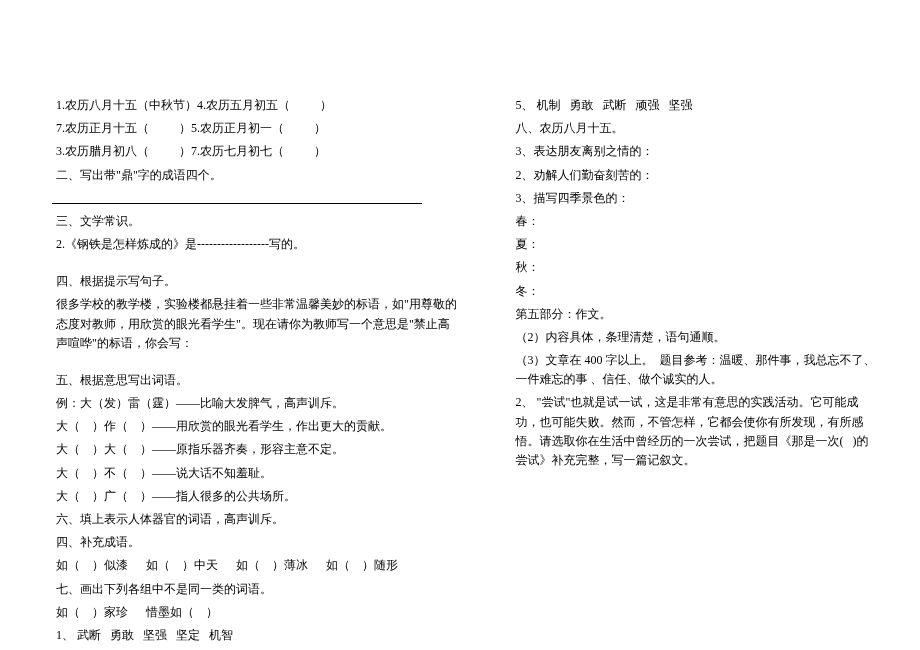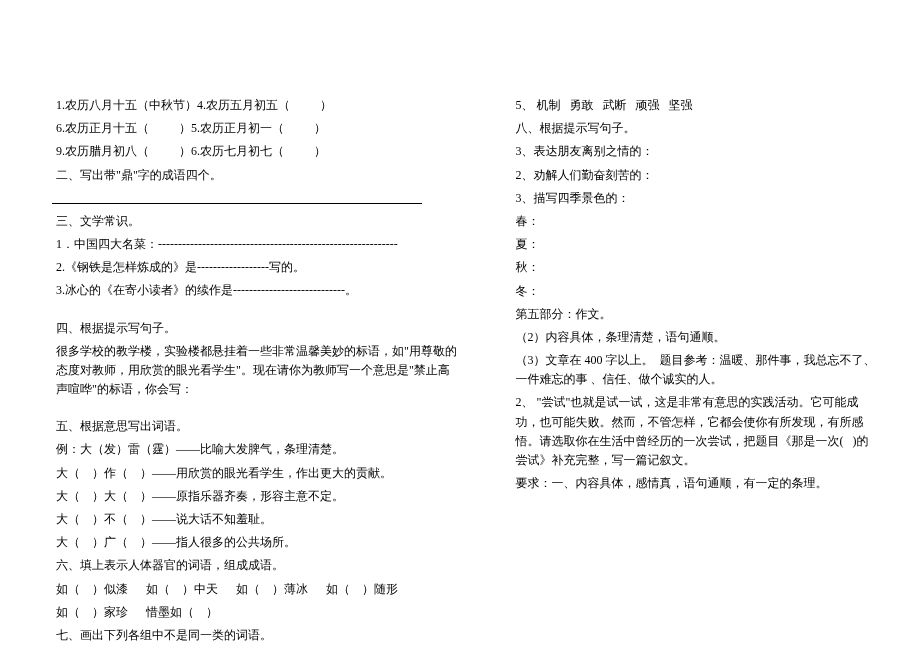--- a/index.html
+++ b/index.html
@@ -41,62 +41,60 @@
       border-top: 1px solid #000;
       margin: 4px 0 8px 0;
       width: 90%;
     }
   </style>
 </head>
 <body>
 
 <div class="column column-left">
   <div class="line">1.农历八月十五（中秋节）4.农历五月初五（          ）</div>
-  <div class="line">6.农历正月十五（          ）5.农历正月初一（          ）</div>
-  <div class="line">9.农历腊月初八（          ）6.农历七月初七（          ）</div>
+  <div class="line">7.农历正月十五（          ）5.农历正月初一（          ）</div>
+  <div class="line">3.农历腊月初八（          ）7.农历七月初七（          ）</div>
   <div class="line">二、写出带"鼎"字的成语四个。</div>
   <div class="spacer"></div>
   <hr class="dashed-line">
 
   <div class="line">三、文学常识。</div>
-  <div class="line">1．中国四大名菜：------------------------------------------------------------</div>
   <div class="line">2.《钢铁是怎样炼成的》是------------------写的。</div>
-  <div class="line">3.冰心的《在寄小读者》的续作是----------------------------。</div>
   <div class="spacer"></div>
 
   <div class="line">四、根据提示写句子。</div>
   <div class="line">很多学校的教学楼，实验楼都悬挂着一些非常温馨美妙的标语，如"用尊敬的态度对教师，用欣赏的眼光看学生"。现在请你为教师写一个意思是"禁止高声喧哗"的标语，你会写：</div>
   <div class="spacer"></div>
 
   <div class="line">五、根据意思写出词语。</div>
-  <div class="line">例：大（发）雷（霆）——比喻大发脾气，条理清楚。</div>
+  <div class="line">例：大（发）雷（霆）——比喻大发脾气，高声训斥。</div>
   <div class="line">大（    ）作（    ）——用欣赏的眼光看学生，作出更大的贡献。</div>
   <div class="line">大（    ）大（    ）——原指乐器齐奏，形容主意不定。</div>
   <div class="line">大（    ）不（    ）——说大话不知羞耻。</div>
   <div class="line">大（    ）广（    ）——指人很多的公共场所。</div>
 
-  <div class="line">六、填上表示人体器官的词语，组成成语。</div>
+  <div class="line">六、填上表示人体器官的词语，高声训斥。</div>
 
+  <div class="line">四、补充成语。</div>
   <div class="line">如（    ）似漆      如（    ）中天      如（    ）薄冰      如（    ）随形</div>
+  <div class="line">七、画出下列各组中不是同一类的词语。</div>
+
   <div class="line">如（    ）家珍      惜墨如（    ）</div>
-
-  <div class="line">七、画出下列各组中不是同一类的词语。</div>
   <div class="line">1、 武断   勇敢   坚强   坚定   机智</div>
 
 </div>
 
 <div class="column column-right">
   <div class="line">5、 机制   勇敢   武断   顽强   坚强</div>
-  <div class="line">八、根据提示写句子。</div>
+  <div class="line">八、农历八月十五。</div>
   <div class="line">3、表达朋友离别之情的：</div>
   <div class="line">2、劝解人们勤奋刻苦的：</div>
   <div class="line">3、描写四季景色的：</div>
   <div class="line">春：</div>
   <div class="line">夏：</div>
   <div class="line">秋：</div>
   <div class="line">冬：</div>
 
   <div class="line">第五部分：作文。</div>
   <div class="line">（2）内容具体，条理清楚，语句通顺。</div>
   <div class="line">（3）文章在 400 字以上。  题目参考：温暖、那件事，我总忘不了、一件难忘的事 、信任、做个诚实的人。</div>
   <div class="line">2、 "尝试"也就是试一试，这是非常有意思的实践活动。它可能成功，也可能失败。然而，不管怎样，它都会使你有所发现，有所感悟。请选取你在生活中曾经历的一次尝试，把题目《那是一次(   )的尝试》补充完整，写一篇记叙文。</div>
-  <div class="line">要求：一、内容具体，感情真，语句通顺，有一定的条理。</div>
 </div>
 
 </body></html>

